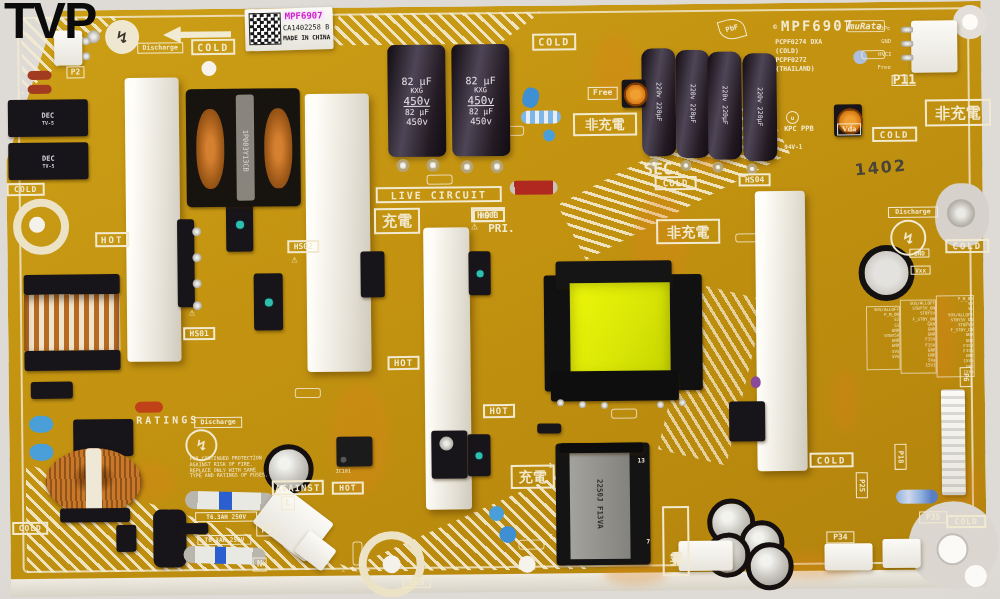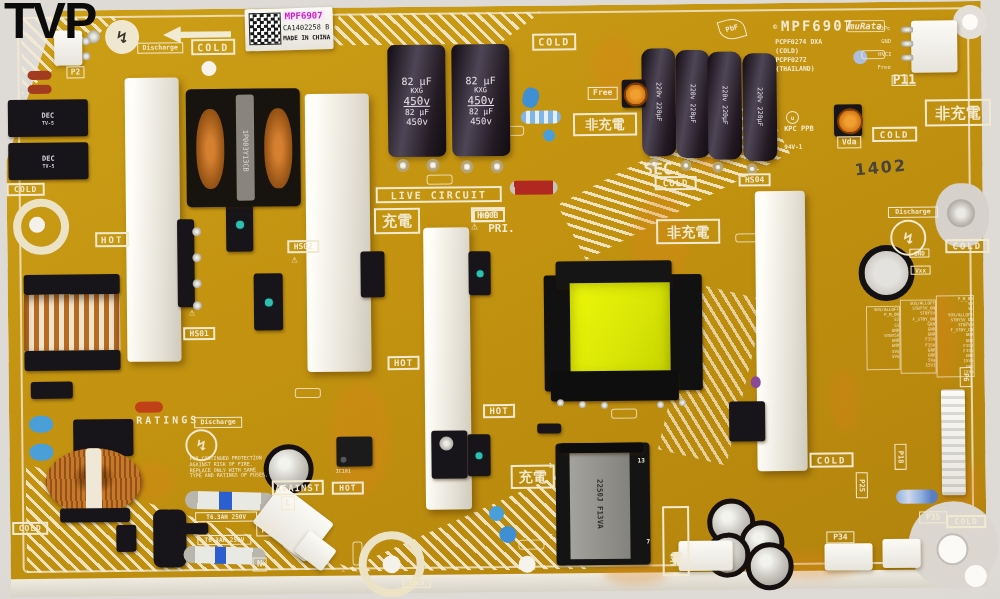--- a/index.html
+++ b/index.html
@@ -320,21 +320,21 @@
   <div class="silk bx vert" style="left:893px;top:448px;width:12px;height:26px;font-size:7px;border-width:1px;">P18</div>
   <div class="silk bx vert" style="left:959px;top:372px;width:12px;height:20px;font-size:7px;border-width:1px;">P6</div>
   <div class="silk bx" style="left:824px;top:535px;width:28px;height:12px;font-size:8px;line-height:9px;border-width:1px;">P34</div>
   <div class="silk bx" style="left:917px;top:516px;width:28px;height:12px;font-size:8px;line-height:9px;border-width:1px;">P35</div>
   <div class="silk" style="left:880px;top:29px;font-size:5.5px;font-weight:normal;">13Pc</div>
   <div class="silk" style="left:884px;top:42px;font-size:5.5px;font-weight:normal;">GND</div>
   <div class="silk" style="left:881px;top:55px;font-size:5.5px;font-weight:normal;">HVCI</div>
   <div class="silk" style="left:880px;top:68px;font-size:5.5px;font-weight:normal;">Free</div>
 
   <div class="silk bx" style="left:590px;top:88px;width:30px;height:13px;font-size:8px;line-height:10px;border-width:1px;">Free</div>
-  <div class="silk bx" style="left:839px;top:140px;width:24px;height:12px;font-size:8px;line-height:9px;border-width:1px;">Vda</div>
+  <div class="silk bx" style="left:839px;top:127px;width:24px;height:12px;font-size:8px;line-height:9px;border-width:1px;font-family:Liberation Serif, serif;">Vda</div>
   <div class="silk bx" style="left:910px;top:253px;width:20px;height:9px;font-size:6px;line-height:7px;border-width:1px;">GND</div>
   <div class="silk bx" style="left:911px;top:270px;width:20px;height:9px;font-size:6px;line-height:7px;border-width:1px;">Vxx</div>
 
   <div class="silk bx" style="left:722px;top:21px;width:26px;height:21px;font-size:7px;line-height:18px;border-radius:0 60% 0 60%;transform:rotate(-15deg);border-width:1.5px;">PbF</div>
   <div class="silk" style="left:776px;top:26px;font-size:7px;">©</div>
   <div class="silk" style="left:784px;top:21px;font-size:14px;letter-spacing:2px;">MPF6907</div>
   <div class="silk" style="left:849px;top:24px;font-size:9px;font-style:italic;border:1px solid rgba(243,235,212,.8);padding:0 2px;border-radius:2px;">muRata</div>
   <div class="silk" style="left:778px;top:41px;width:72px;font-size:6.5px;line-height:9px;">PCPF0274 DXA
 (COLD)
 PCPF0272

